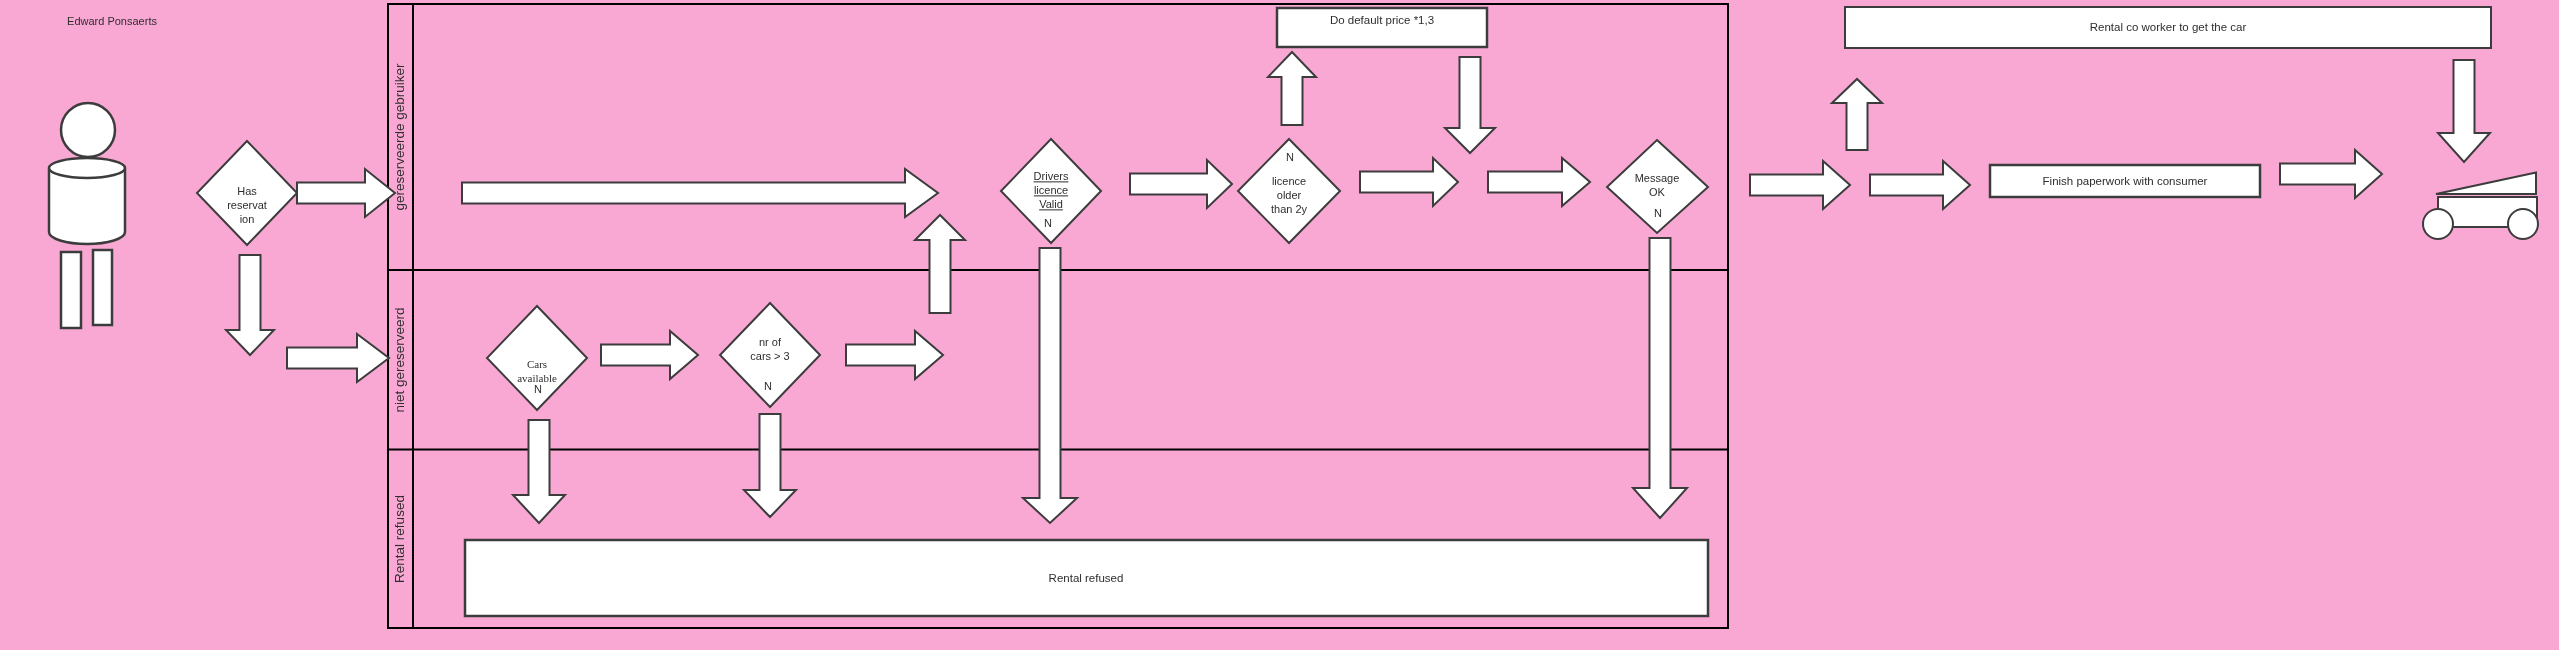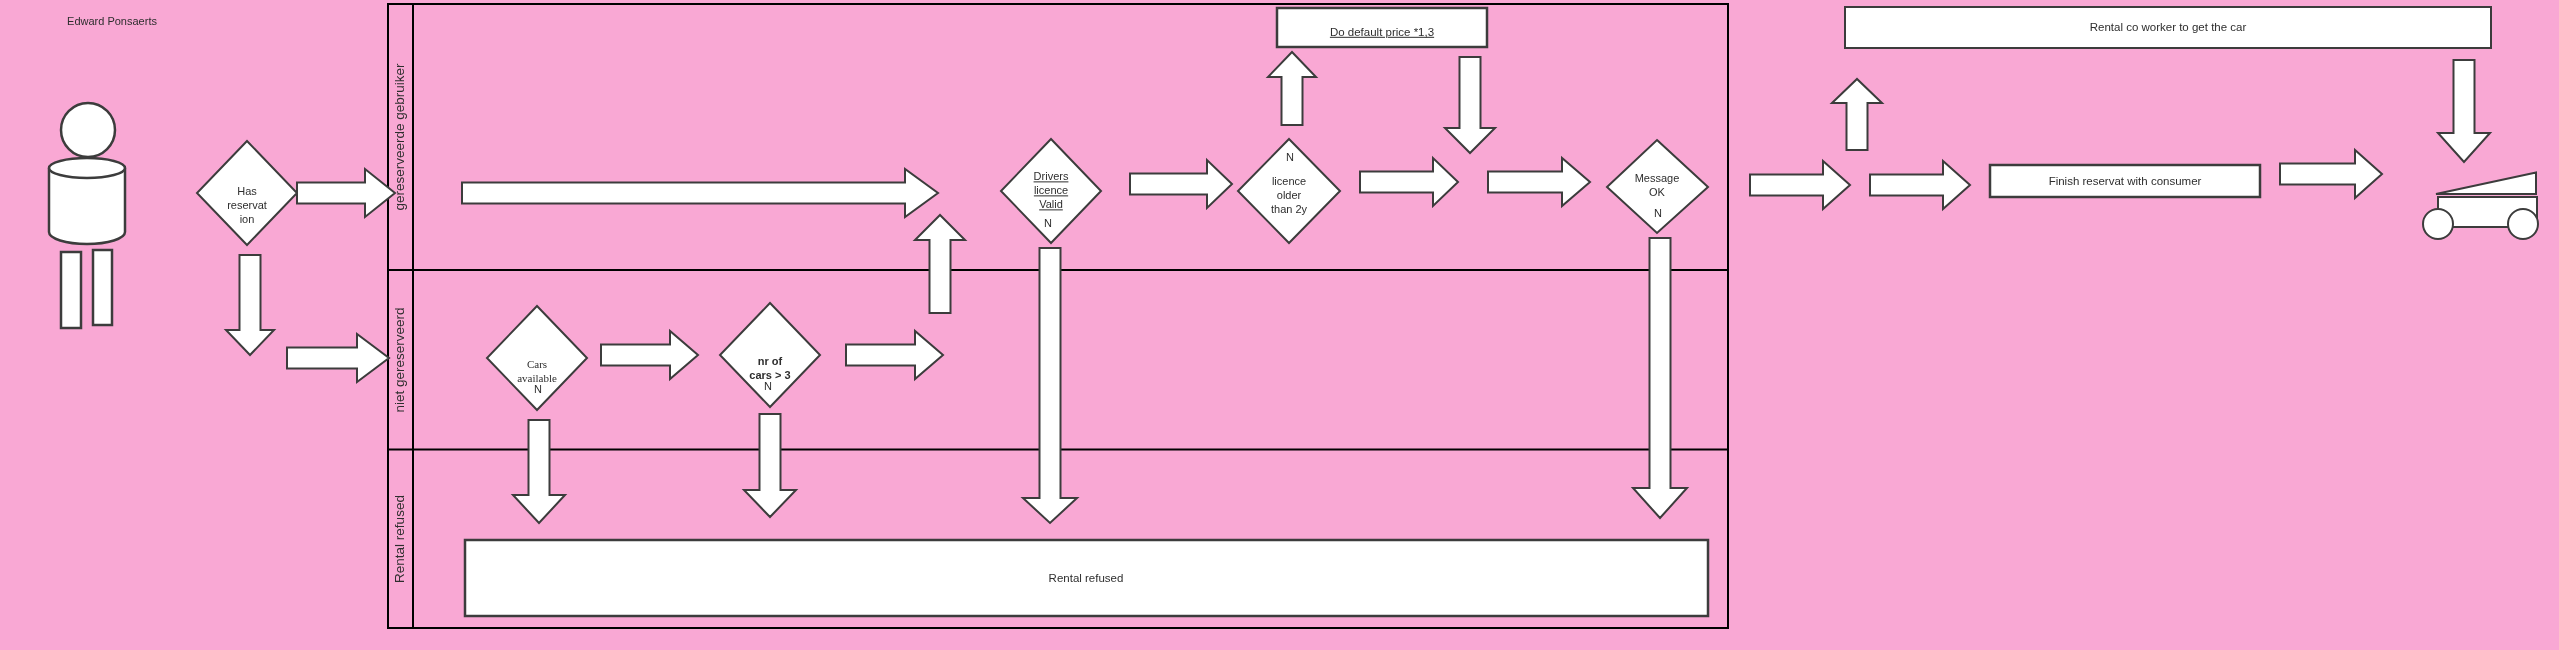--- a/index.html
+++ b/index.html
@@ -94,36 +94,36 @@
   <div class="lbl lane-lbl" style="left:400px;top:539px;">Rental refused</div>
 
   <div class="lbl" style="left:247px;top:194px;width:90px;margin-top:12px;">Has
 reservat
 ion</div>
 
   <div class="lbl" style="left:537px;top:372px;width:90px;font-family:Liberation Serif, serif;">Cars
 available</div>
   <div class="lbl n-lbl" style="left:538px;top:390px;">N</div>
 
-  <div class="lbl" style="left:770px;top:369px;width:90px;font-weight:bold;">nr of
+  <div class="lbl" style="left:770px;top:350px;width:90px;">nr of
 cars &gt; 3</div>
   <div class="lbl n-lbl" style="left:768px;top:387px;">N</div>
 
   <div class="lbl" style="left:1051px;top:191px;width:90px;text-decoration:underline;">Drivers
 licence
 Valid</div>
   <div class="lbl n-lbl" style="left:1048px;top:224px;">N</div>
 
   <div class="lbl n-lbl" style="left:1290px;top:158px;">N</div>
   <div class="lbl" style="left:1289px;top:196px;width:90px;">licence
 older
 than 2y</div>
 
   <div class="lbl" style="left:1657px;top:186px;width:90px;">Message
 OK</div>
   <div class="lbl n-lbl" style="left:1658px;top:214px;">N</div>
 
-  <div class="lbl box-lbl" style="left:1382px;top:32px;text-decoration:underline;">Do default price *1,3</div>
+  <div class="lbl box-lbl" style="left:1382px;top:20px;">Do default price *1,3</div>
   <div class="lbl box-lbl" style="left:1086px;top:578px;">Rental refused</div>
   <div class="lbl box-lbl" style="left:2168px;top:27px;">Rental co worker to get the car</div>
-  <div class="lbl box-lbl" style="left:2125px;top:181px;">Finish reservat with consumer</div>
+  <div class="lbl box-lbl" style="left:2125px;top:181px;">Finish paperwork with consumer</div>
 
 </div>
 
 </body></html>

